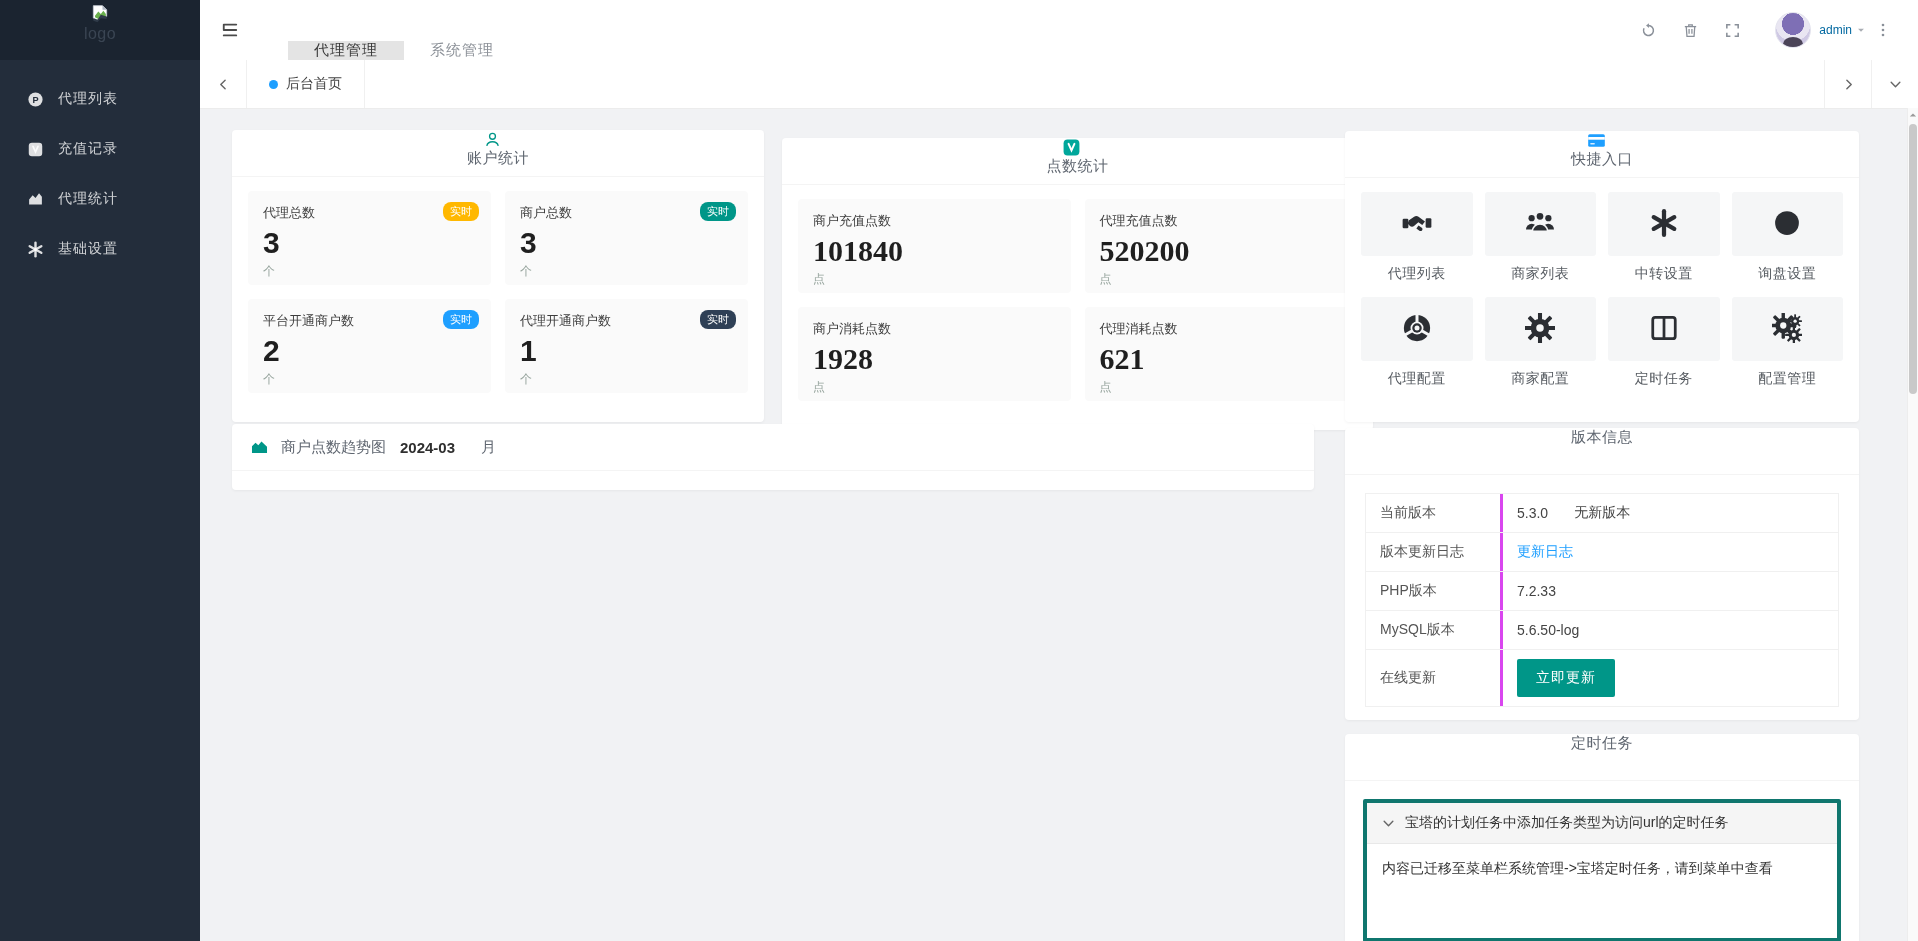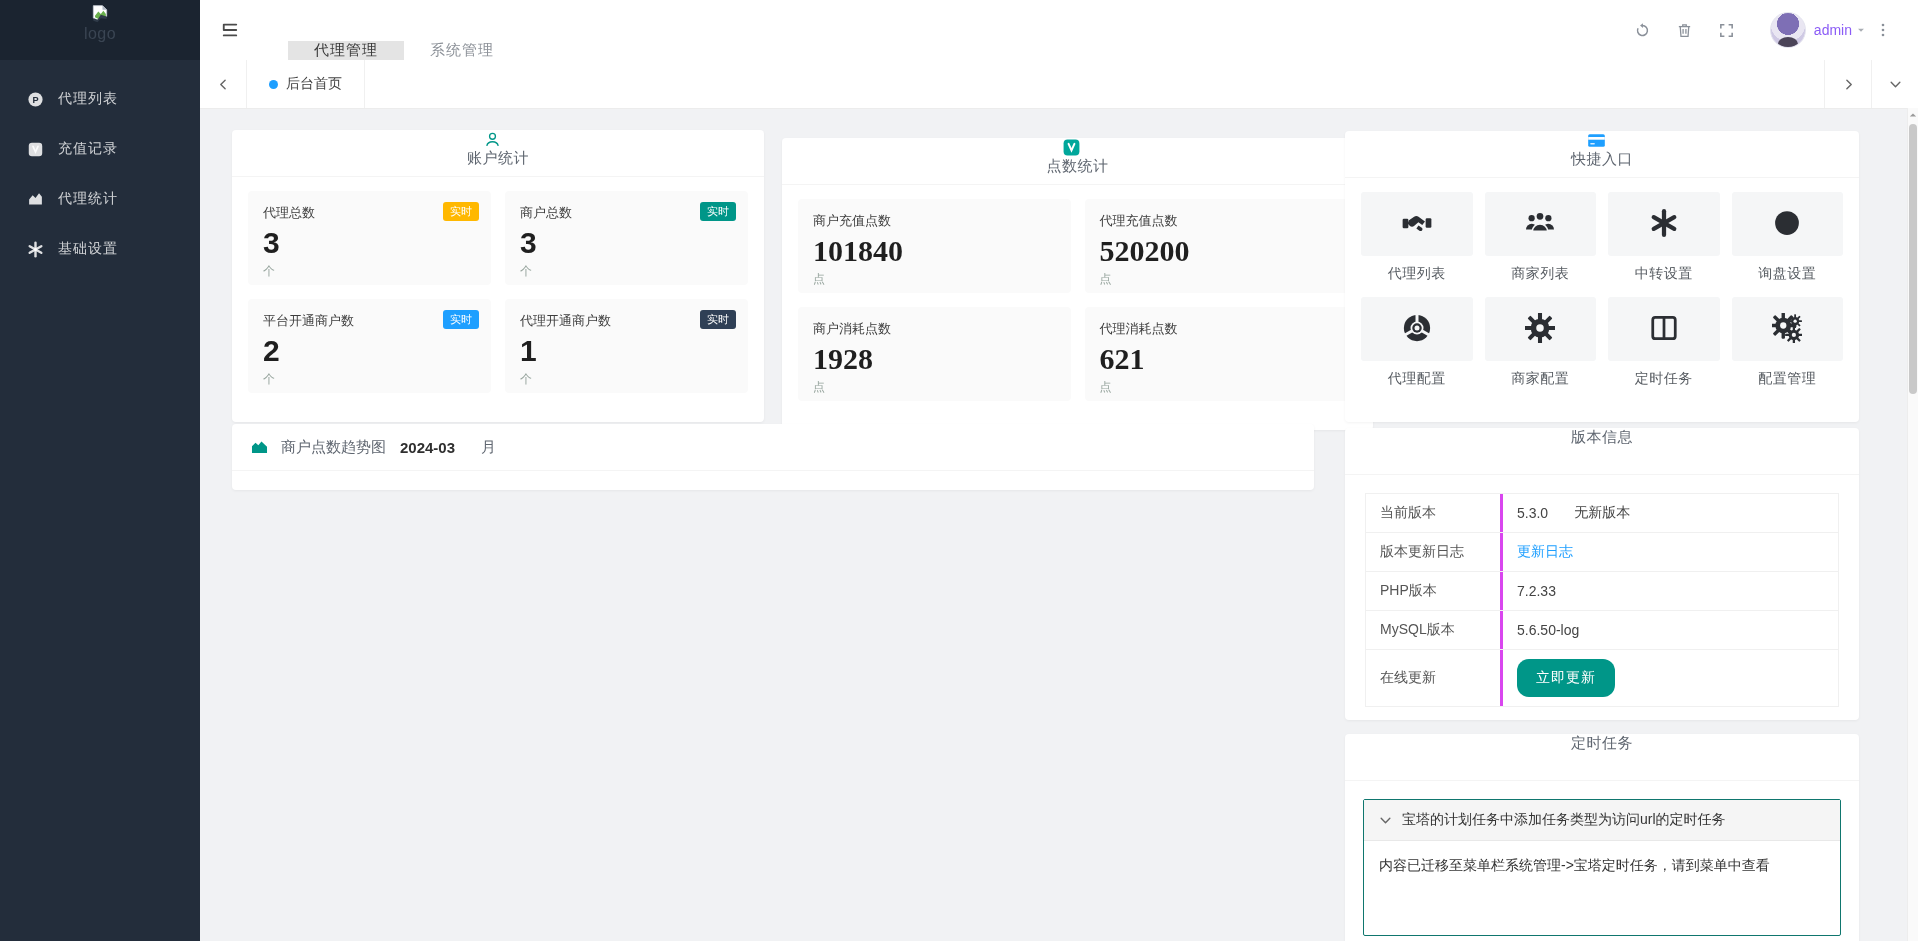--- a/index.html
+++ b/index.html
@@ -19,21 +19,21 @@
   .fold-btn{width:60px;display:flex;align-items:center;justify-content:center;color:#4a4a4a;cursor:pointer;}
   .fold-btn svg{width:20px;height:20px;}
   .top-tabs{display:flex;align-items:flex-end;margin-left:28px;}
   .top-tab{padding:0 26px;display:flex;align-items:center;font-size:15px;color:#8d9299;cursor:pointer;letter-spacing:1px;}
   .top-tab.active{background:#e4e4e4;color:#3c3c3c;}
   .top-right{margin-left:auto;display:flex;align-items:center;padding-right:18px;}
   .tool-ic{width:42px;height:60px;display:flex;align-items:center;justify-content:center;color:#8a9099;cursor:pointer;}
   .tool-ic svg{width:17px;height:17px;}
   .avatar{width:34px;height:34px;border-radius:50%;margin:0 8px 0 22px;background:radial-gradient(circle at 50% 32%,#7e6fb5 0 38%,#e9e6f2 39% 60%,#cfc9e4 61%);border:1px solid #e3e3ee;position:relative;overflow:hidden;cursor:pointer;}
   .avatar::after{content:"";position:absolute;left:7px;right:7px;bottom:-4px;height:14px;background:#4b4458;border-radius:50% 50% 0 0;}
-  .admin-name{color:#8b5cf6;font-size:14px;cursor:pointer;display:flex;align-items:center;gap:4px;}
+  .admin-name{color:#0369a1;font-size:12px;cursor:pointer;display:flex;align-items:center;gap:4px;}
   .admin-name svg{width:10px;height:10px;color:#a9adb3;}
   .kebab{width:34px;height:60px;display:flex;align-items:center;justify-content:center;color:#8a9099;cursor:pointer;}
   .kebab svg{width:16px;height:16px;}
   
   .tagbar{position:absolute;left:200px;top:60px;right:0;height:48px;background:#fff;border-bottom:1px solid #ececec;display:flex;align-items:stretch;z-index:3;}
   .tag-nav{width:46px;display:flex;align-items:center;justify-content:center;color:#666;border-right:1px solid #f0f0f0;cursor:pointer;}
   .tag-nav svg{width:13px;height:13px;}
   .tag-item{display:flex;align-items:center;gap:8px;padding:0 22px;border-right:1px solid #f0f0f0;font-size:14px;color:#444;cursor:pointer;}
   .tag-dot{width:9px;height:9px;border-radius:50%;background:#1e9fff;display:inline-block;}
   .tag-right{margin-left:auto;display:flex;align-items:stretch;}
@@ -44,21 +44,21 @@
   .panel-head{height:46px;display:flex;align-items:center;padding:0 18px;border-bottom:1px solid #f4f4f4;color:#5f6670;font-size:15px;letter-spacing:.5px;flex-direction:column;}
   .panel-head .picon{display:inline-flex;margin-right:12px;}
   .panel-head .picon svg{width:19px;height:19px;}
   .panel-body{padding:14px 16px;}
   
   .stat-grid{display:grid;grid-template-columns:1fr 1fr;gap:14px;}
   .stat-card{background:#fafafa;border-radius:4px;padding:13px 15px;position:relative;height:94px;box-sizing:border-box;}
   .stat-label{font-size:13px;color:#3d3d3d;}
   .stat-num{font-size:30px;font-weight:700;color:#1f1f1f;margin-top:4px;line-height:1.15;}
   .stat-unit{font-size:12px;color:#97a59e;margin-top:2px;}
-  .badge{position:absolute;top:11px;right:12px;color:#fff;font-size:11px;padding:2px 7px;border-radius:3px;line-height:1.4;}
+  .badge{position:absolute;top:11px;right:12px;color:#fff;font-size:11px;padding:2px 7px;border-radius:8px;line-height:1.4;}
   .b-orange{background:#ffb800;}
   .b-green{background:#009688;}
   .b-blue{background:#1e9fff;}
   .b-dark{background:#2f4056;}
   
   .q-grid{display:grid;grid-template-columns:repeat(4,1fr);gap:14px 12px;}
   .q-item{text-align:center;cursor:pointer;}
   .q-tile{background:#f5f6f7;border-radius:3px;height:64px;display:flex;align-items:center;justify-content:center;color:#2b2e33;}
   .q-tile svg{width:30px;height:30px;}
   .q-label{font-size:14px;color:#565b61;margin-top:9px;letter-spacing:.5px;}
@@ -67,23 +67,23 @@
   .trend-head .picon{display:inline-flex;margin-right:12px;}
   .trend-head .picon svg{width:19px;height:19px;}
   .trend-month{color:#2f2f2f;font-weight:700;margin-left:14px;cursor:pointer;}
   .trend-unit{margin-left:26px;color:#5f6670;cursor:pointer;}
   
   .v-table{margin:16px 4px 0 4px;border:1px solid #f0f0f0;border-bottom:none;}
   .v-row{display:flex;border-bottom:1px solid #f0f0f0;min-height:38px;align-items:stretch;}
   .v-label{width:120px;flex:0 0 120px;border-right:3px solid #d946ef;display:flex;align-items:center;padding-left:14px;color:#555;font-size:14px;}
   .v-value{flex:1;display:flex;align-items:center;padding:6px 14px;color:#444;font-size:14px;gap:26px;}
   .v-link{color:#1e9fff;cursor:pointer;text-decoration:none;}
-  .v-btn{background:#009688;color:#fff;border:none;font-size:14px;padding:10px 19px;border-radius:12px;cursor:pointer;letter-spacing:1px;}
-  
-  .collapse{border:1px solid #0f766e;border-radius:2px;margin:14px 2px 0 2px;}
+  .v-btn{background:#009688;color:#fff;border:none;font-size:14px;padding:10px 19px;border-radius:2px;cursor:pointer;letter-spacing:1px;}
+  
+  .collapse{border:4px solid #0f766e;border-radius:2px;margin:14px 2px 0 2px;}
   .collapse-head{background:#f5f5f5;border-bottom:1px solid #e8e8e8;padding:11px 15px;font-size:14px;color:#333;display:flex;align-items:center;gap:10px;cursor:pointer;}
   .collapse-head svg{width:13px;height:13px;color:#666;flex:0 0 13px;}
   .collapse-body{padding:16px 15px 60px 15px;font-size:14px;color:#333;}
   
   .scrollbar{position:absolute;right:0;top:108px;bottom:0;width:10px;background:#fafafa;border-left:1px solid #ededed;z-index:6;}
   .sb-up{height:14px;display:flex;align-items:center;justify-content:center;color:#9a9a9a;cursor:pointer;}
   .sb-up svg{width:8px;height:8px;}
   .sb-thumb{position:absolute;top:16px;left:1px;width:8px;height:270px;background:#c9c9c9;border-radius:4px;cursor:pointer;}
 </style>
 </head>

